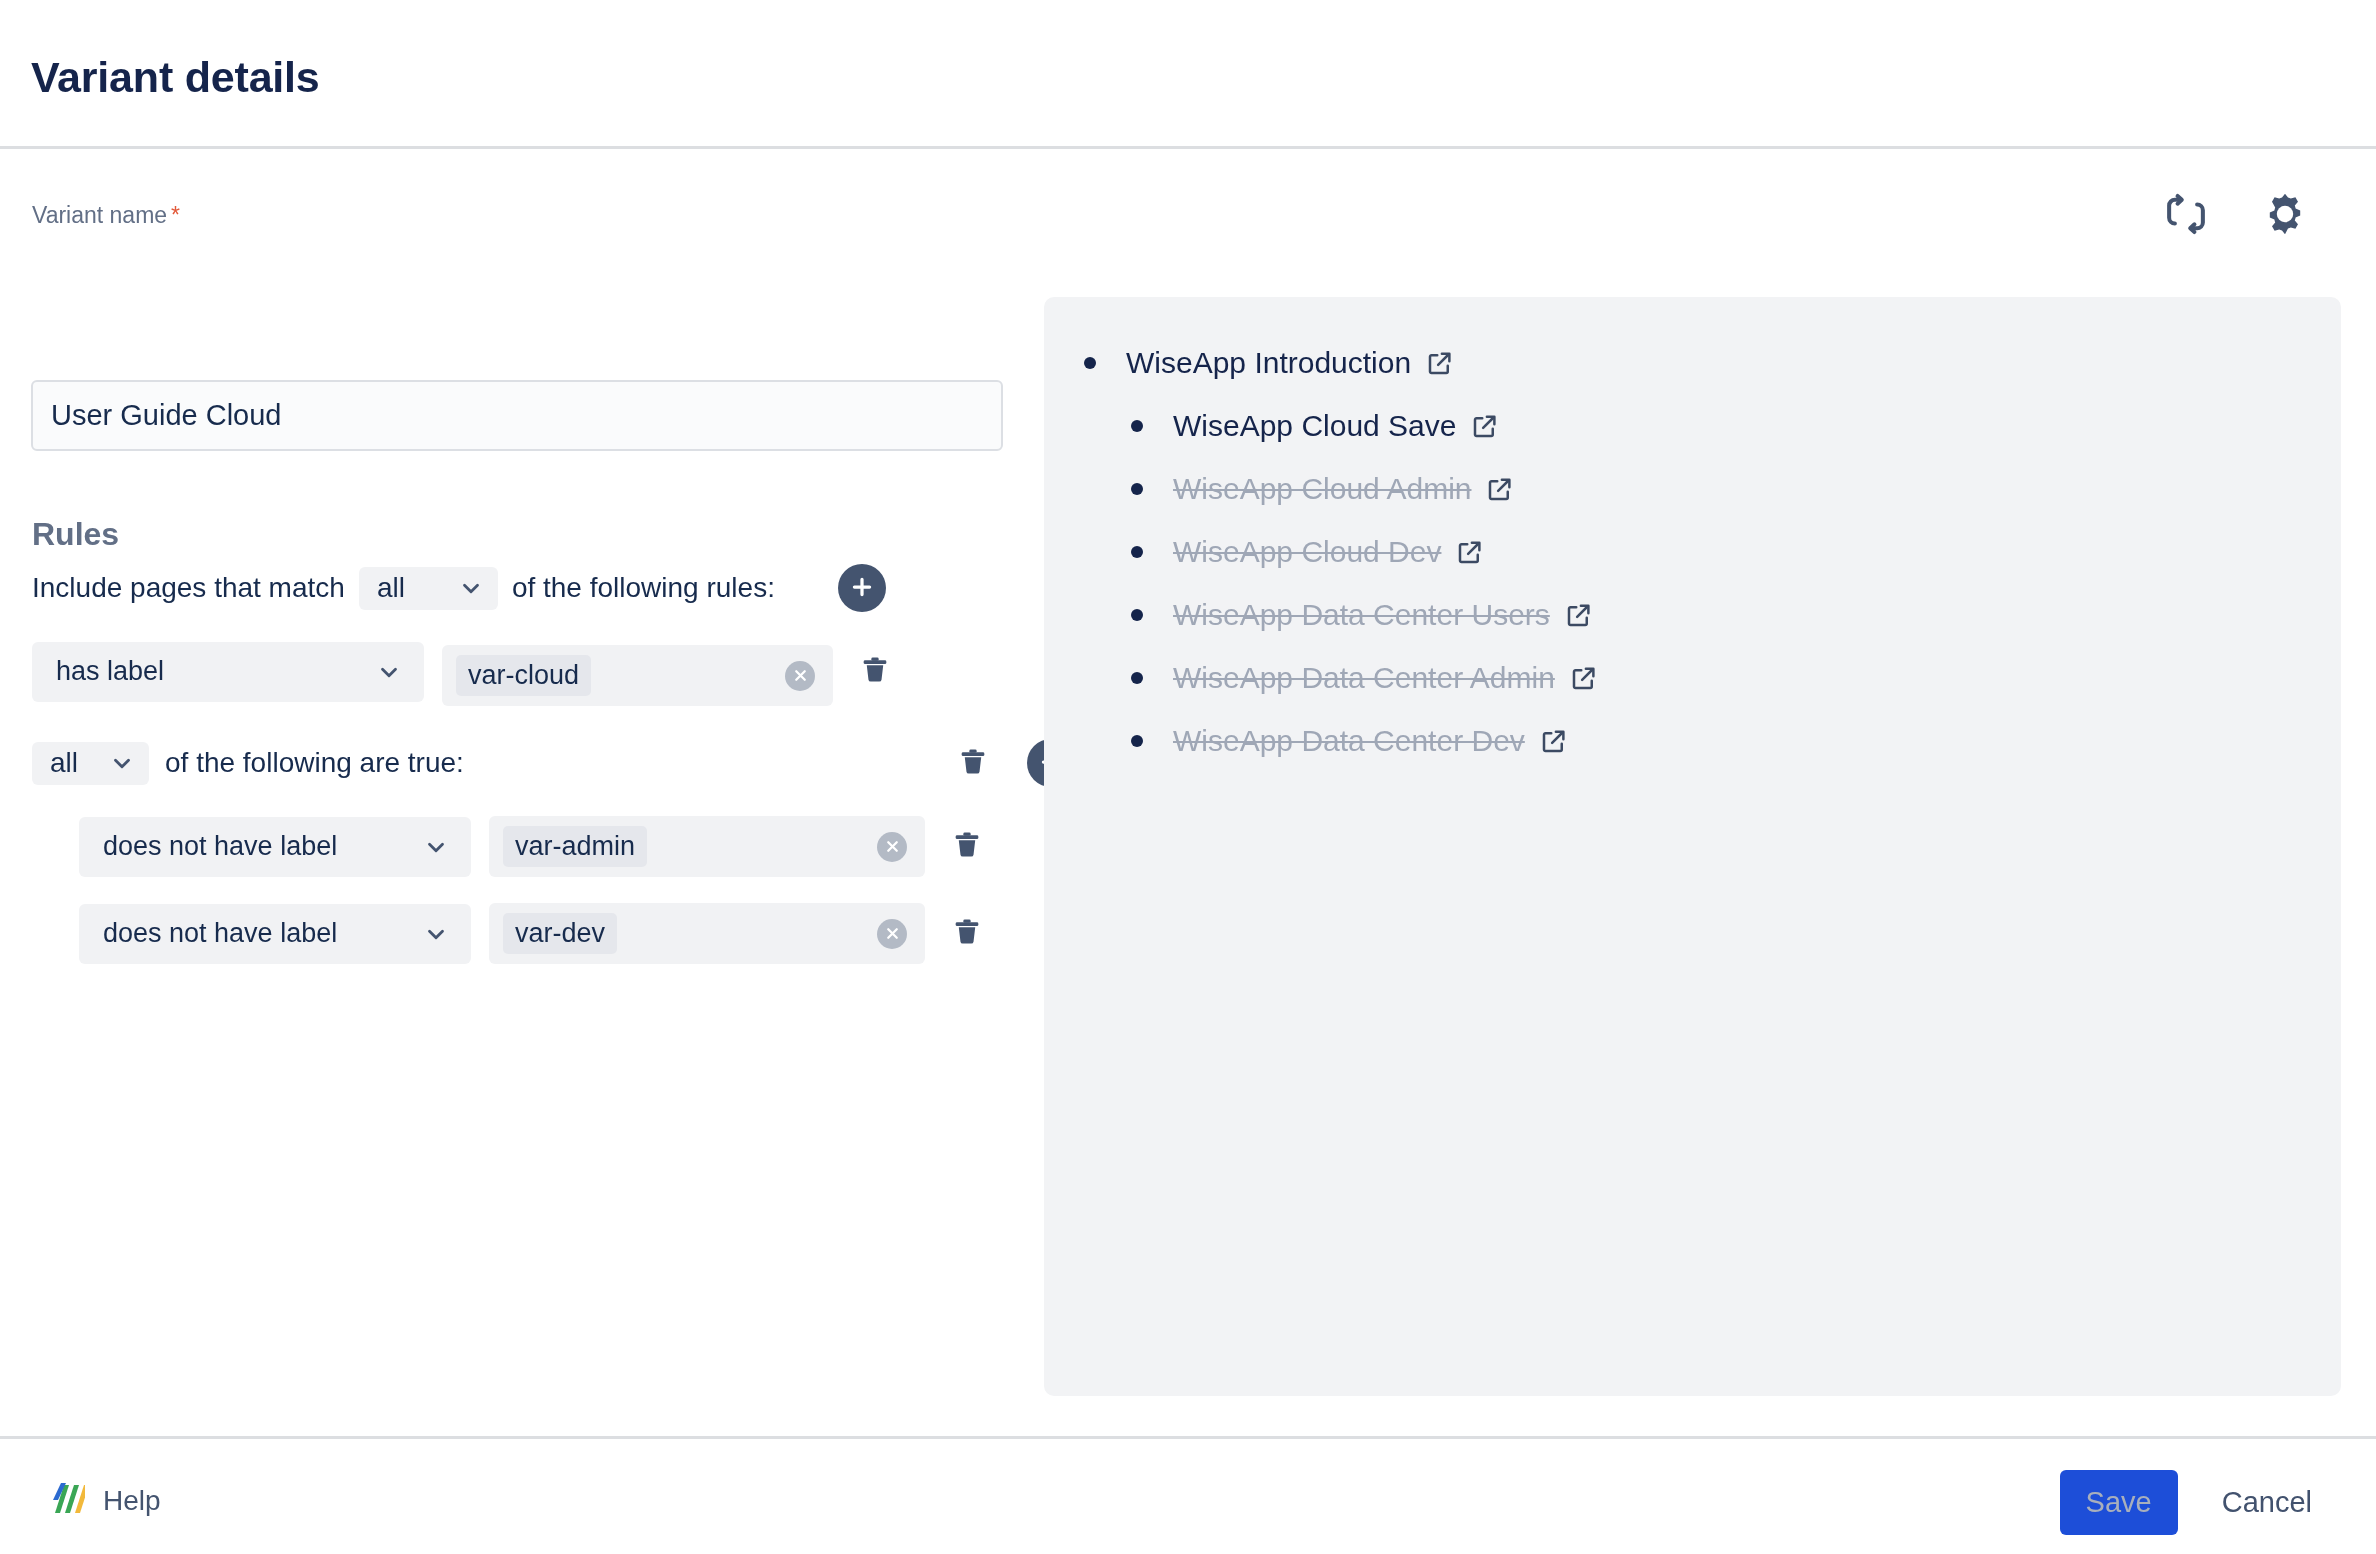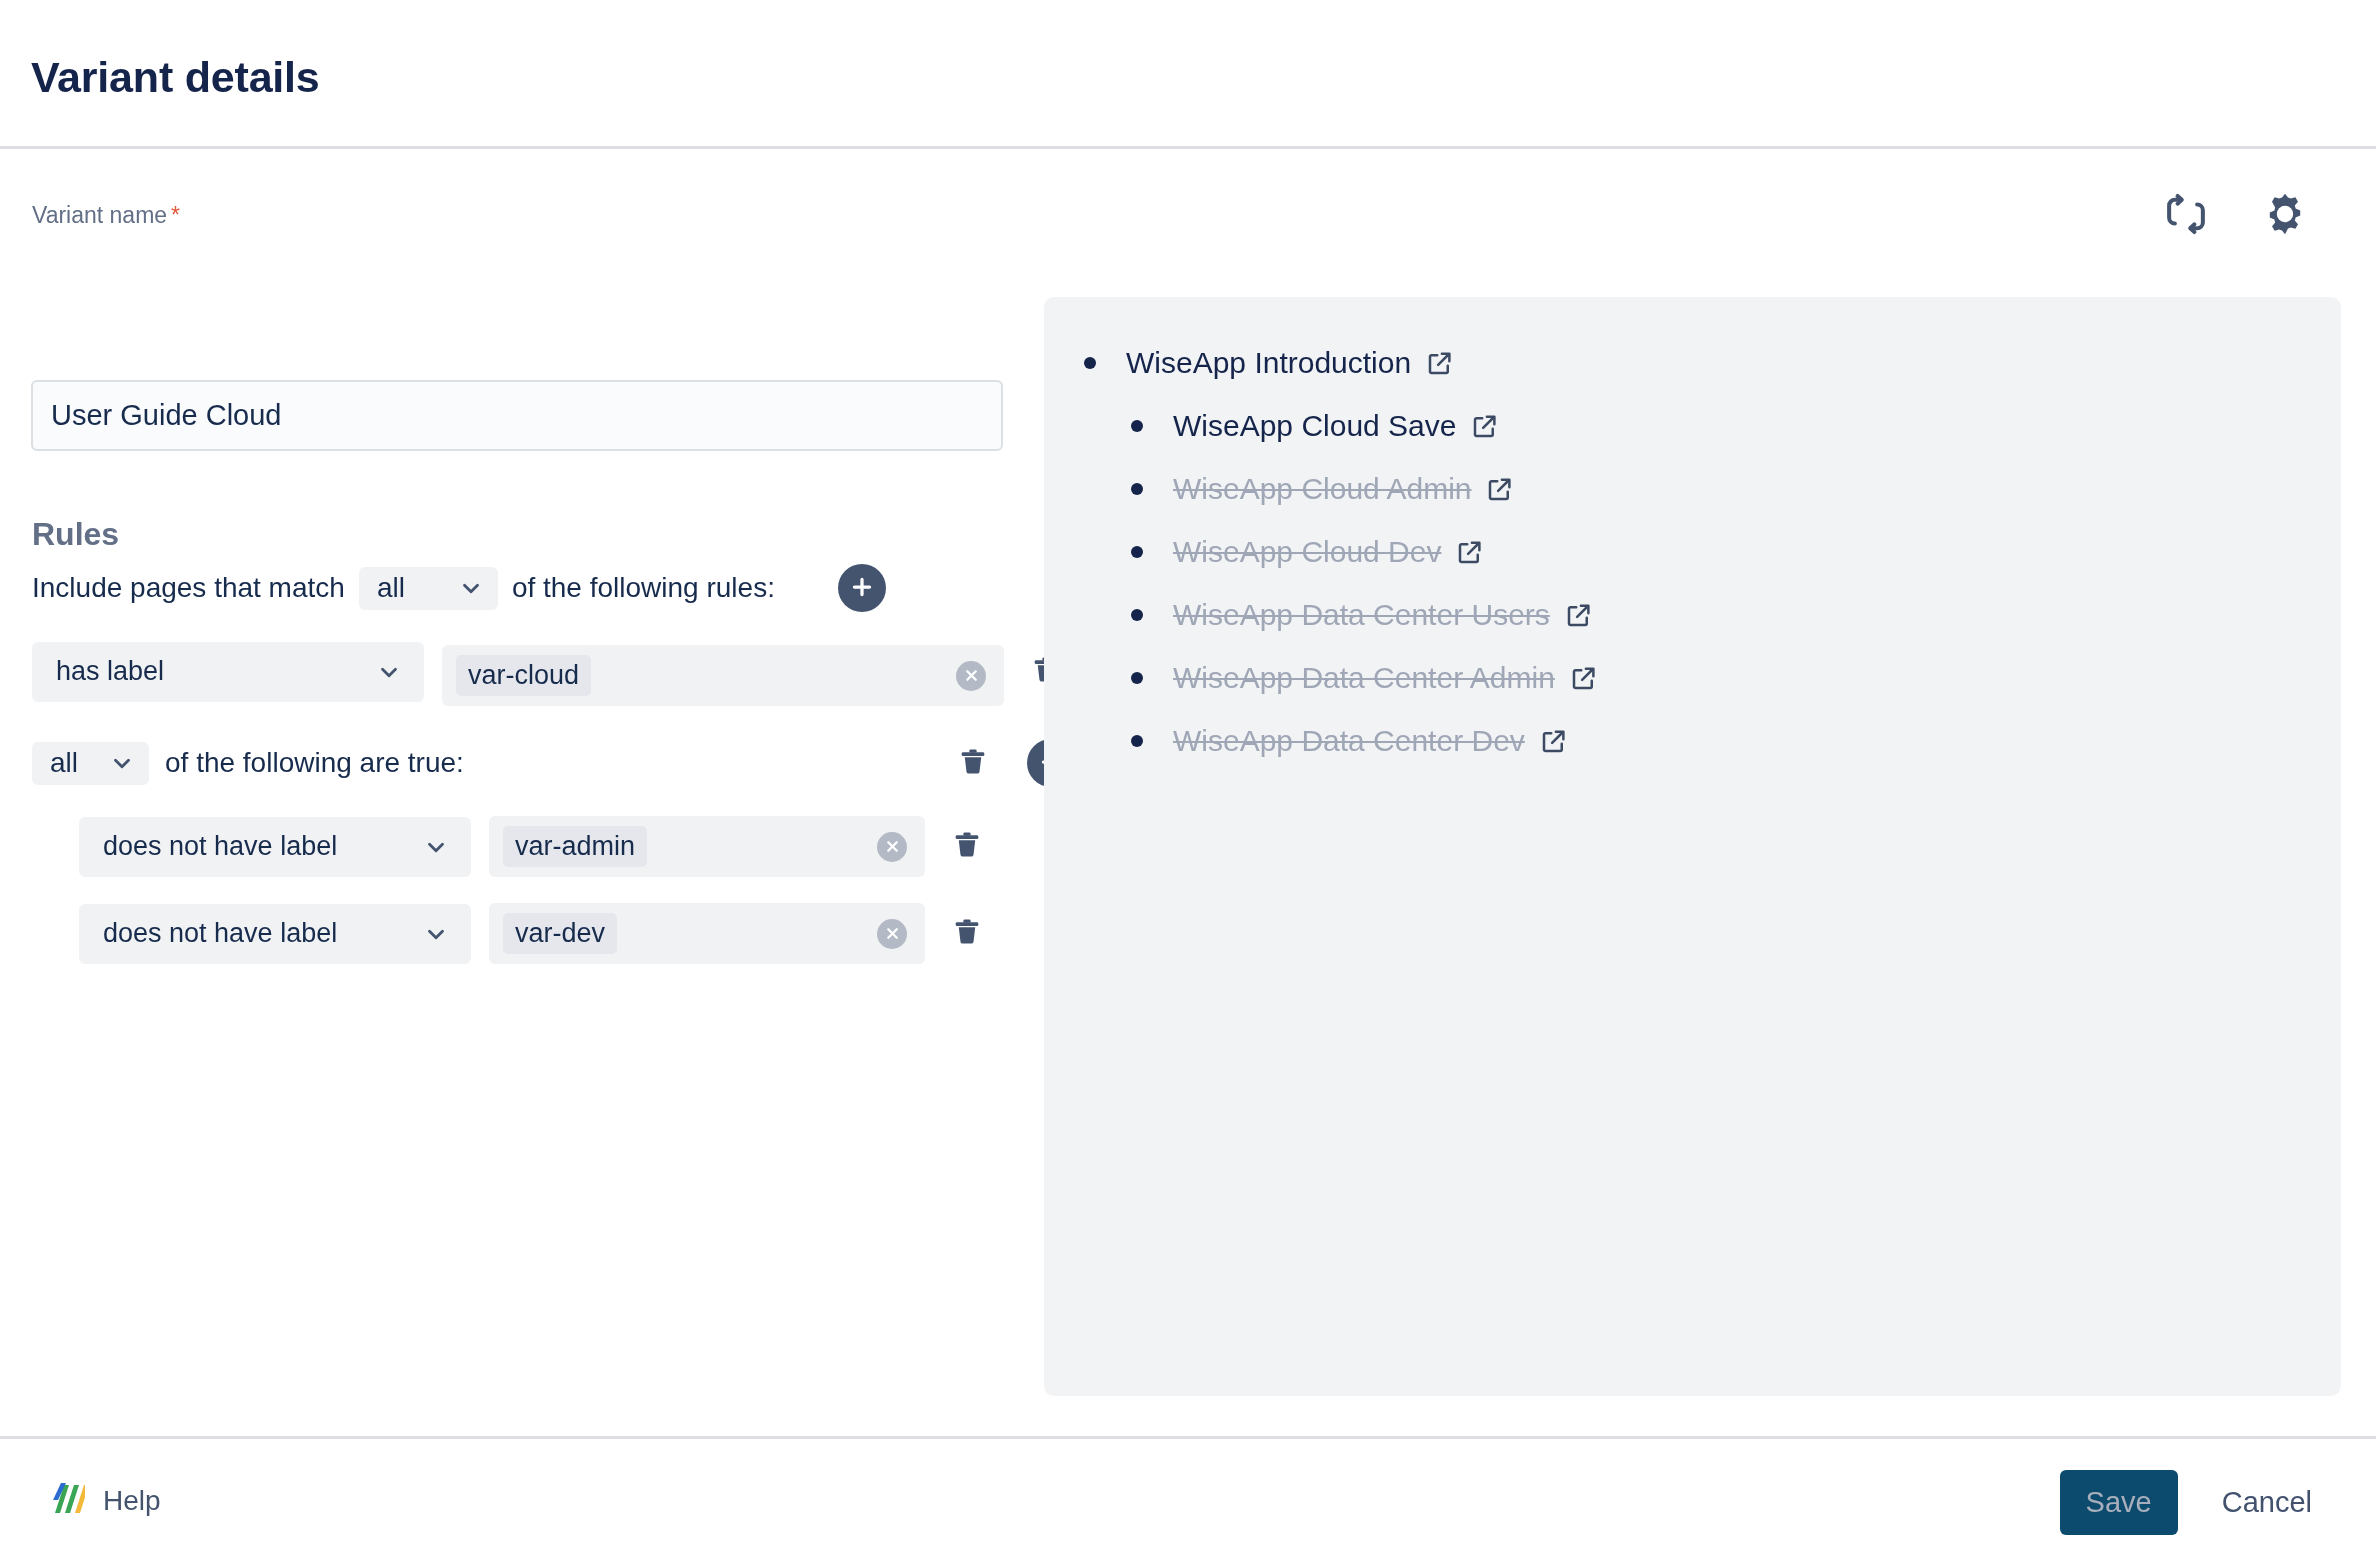--- a/index.html
+++ b/index.html
@@ -291,21 +291,21 @@
   .btn {
     border: none;
     border-radius: 6px;
     font-family: "Liberation Sans", sans-serif;
     font-size: 29px;
     padding: 0 26px;
     height: 65px;
     cursor: pointer;
     background: none;
   }
-  .btn-save { background: #0c4a6e; color: #a8afbc; cursor: default; }
+  .btn-save { background: #1d4ed8; color: #a8afbc; cursor: default; }
   .btn-cancel { color: #42526e; }
 </style>
 </head>
 <body>
 
 <div class="app">
 
   <div class="header">
     <div class="header-title">Variant details</div>
   </div>
@@ -346,21 +346,21 @@
       <div class="rule-row" style="left:32px; top:508px;">
         <div class="cond-select" style="width:392px;">
           <span>has label</span>
           <span class="chev">
             <svg width="26" height="26" viewBox="0 0 24 24" fill="none">
                 <path d="M6 9.5l6 6 6-6" stroke="#44546f" stroke-width="2.6" stroke-linecap="round" stroke-linejoin="round"></path>
               </svg>
           </span>
         </div>
         <div style="width:18px"></div>
-        <div class="tag-field" style="width:562px;margin-top:8px;">
+        <div class="tag-field" style="width:391px;margin-top:8px;">
           <span class="tag-chip">var-cloud</span>
           <span class="clear-x">
             <svg width="17" height="17" viewBox="0 0 24 24">
                 <path d="M6 6l12 12M18 6L6 18" stroke="#ffffff" stroke-width="3.2" stroke-linecap="round"></path>
               </svg>
           </span>
         </div>
         <div style="width:18px"></div>
         <button class="icon-btn-plain">
           <span>

